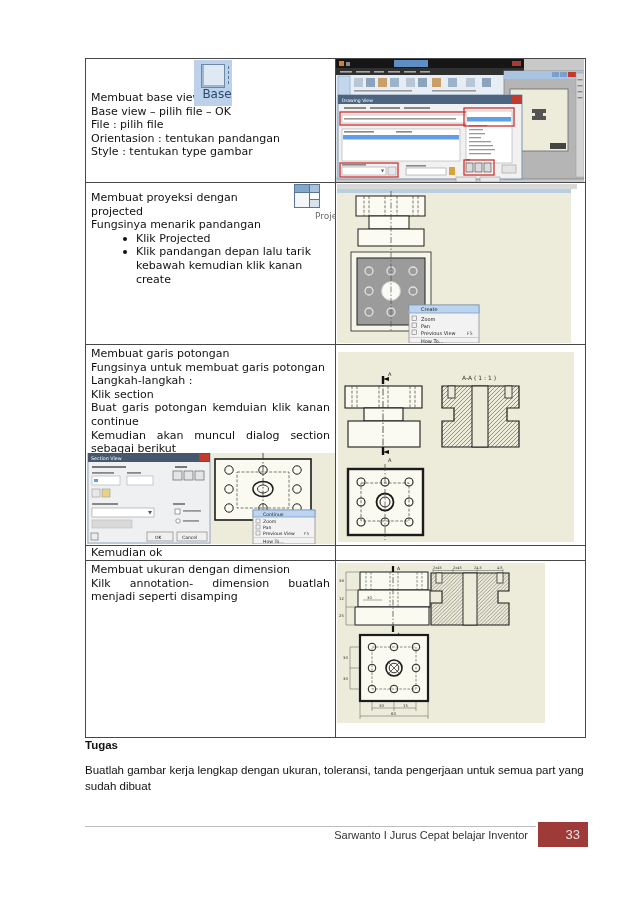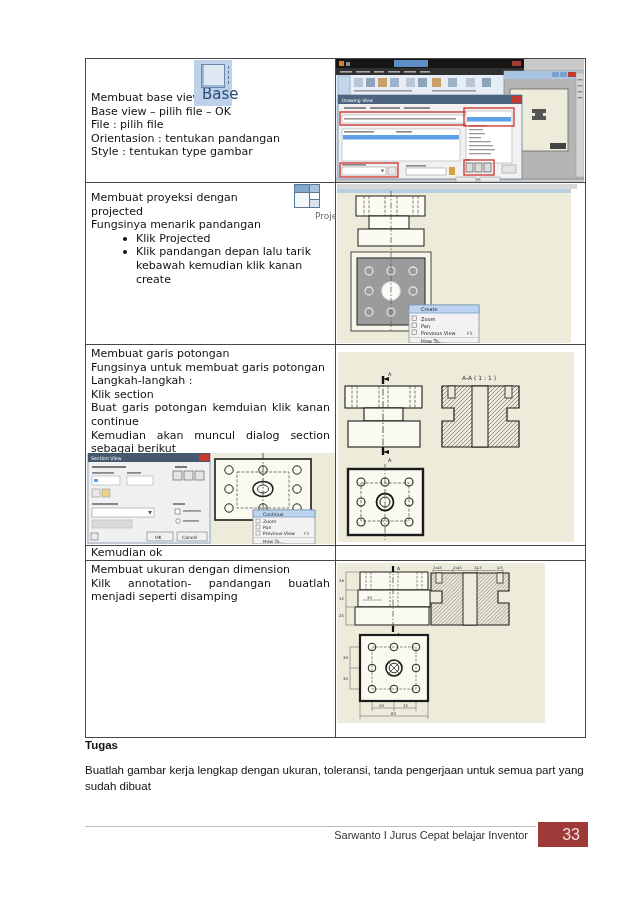--- a/index.html
+++ b/index.html
@@ -14,21 +14,21 @@
   .r1{height:123px}.r2{height:161px}.r3{height:200px}.rok{height:14px}.r4{height:176px}
   .tline{margin:0;}
   .just{margin:0;text-align:justify;}
   .rok .tcell-l{padding:0 5px;line-height:13px;}
   
   .base-icon{position:absolute;left:108px;top:1px;width:38px;height:46px;background:#bdd2ea;
              text-align:center;}
   .bi-glyph{position:relative;width:22px;height:22px;margin:4px auto 1px auto;background:#dfe9f3;
             border:1px solid #6d89a8;box-shadow:2px -2px 0 0 #9db6d2 inset;}
   .bi-glyph:after{content:"";position:absolute;right:-5px;top:1px;bottom:3px;border-right:1px dashed #5a7694;width:2px;}
-  .bi-label{font-size:15px;color:#2a4a74;line-height:11px;padding-left:8px;}
+  .bi-label{font-size:12px;color:#2a4a74;line-height:11px;padding-left:8px;}
   
   .proj-icon{position:absolute;right:6px;top:1px;width:44px;height:40px;text-align:center;}
   .pi-glyph{position:relative;width:26px;height:24px;margin:0 auto;}
   .pi-glyph div{position:absolute;border:1px solid #5a7694;box-sizing:border-box;}
   .pi-a{left:0;top:0;width:16px;height:9px;background:#7fa8cc;}
   .pi-b{left:15px;top:0;width:11px;height:9px;background:#a8c4dd;}
   .pi-c{left:0;top:8px;width:16px;height:16px;background:#f4f7fa;}
   .pi-d{left:15px;top:8px;width:11px;height:8px;background:#fff;}
   .pi-e{left:15px;top:15px;width:11px;height:9px;background:#d8e2ec;}
   .pi-label{font-size:9px;color:#6a6a6a;line-height:12px;margin-top:2px;margin-left:30px;}
@@ -38,21 +38,21 @@
   svg{display:block;font-family:"DejaVu Sans",sans-serif;}
   .tugas-h{position:absolute;left:85px;top:739px;font-size:11.5px;font-weight:bold;
            font-family:"Liberation Sans",sans-serif;}
   .tugas-b{position:absolute;left:85px;top:762px;width:506px;font-size:11.5px;line-height:16px;
            font-family:Liberation Sans, sans-serif;margin:0;}
   .foot-rule{position:absolute;left:85px;top:826px;width:451px;border-top:1px solid #bdbdbd;}
   .footer-row{position:absolute;left:85px;top:822px;width:503px;height:25px;display:flex;
               align-items:center;justify-content:flex-end;gap:10px;font-size:11px;
               font-family:Liberation Sans, sans-serif;color:#333;}
   .pagebox{width:50px;height:25px;background:#9e3a38;color:#eedfdf;display:flex;align-items:center;
-           justify-content:flex-end;padding-right:8px;box-sizing:border-box;font-size:16px;}
+           justify-content:flex-end;padding-right:8px;box-sizing:border-box;font-size:13px;}
 </style>
 </head>
 <body>
 
 <div class="page">
 
   <div class="doc-table">
 
     <div class="trow r1">
       <div class="tcell-l">
@@ -373,21 +373,21 @@
     <div class="trow rok">
       <div class="tcell-l">
         <p class="tline">Kemudian ok</p>
       </div>
       <div class="tcell-r"></div>
     </div>
 
     <div class="trow r4">
       <div class="tcell-l">
         <p class="tline">Membuat ukuran dengan dimension</p>
-        <p class="just">Kilk annotation- pandangan buatlah menjadi seperti disamping</p>
+        <p class="just">Kilk annotation- dimension buatlah menjadi seperti disamping</p>
       </div>
       <div class="tcell-r">
         <svg width="210" height="162" viewBox="0 0 210 162" style="position:absolute;left:1px;top:2px;">
           <defs>
             <pattern id="hatch4" patternUnits="userSpaceOnUse" width="3.6" height="3.6">
               <path d="M0,3.6 L3.6,0" stroke="#4a4a4a" stroke-width="0.5"></path>
             </pattern>
           </defs>
           <rect x="0" y="0" width="208" height="160" fill="#edecda"></rect>
           <g>

